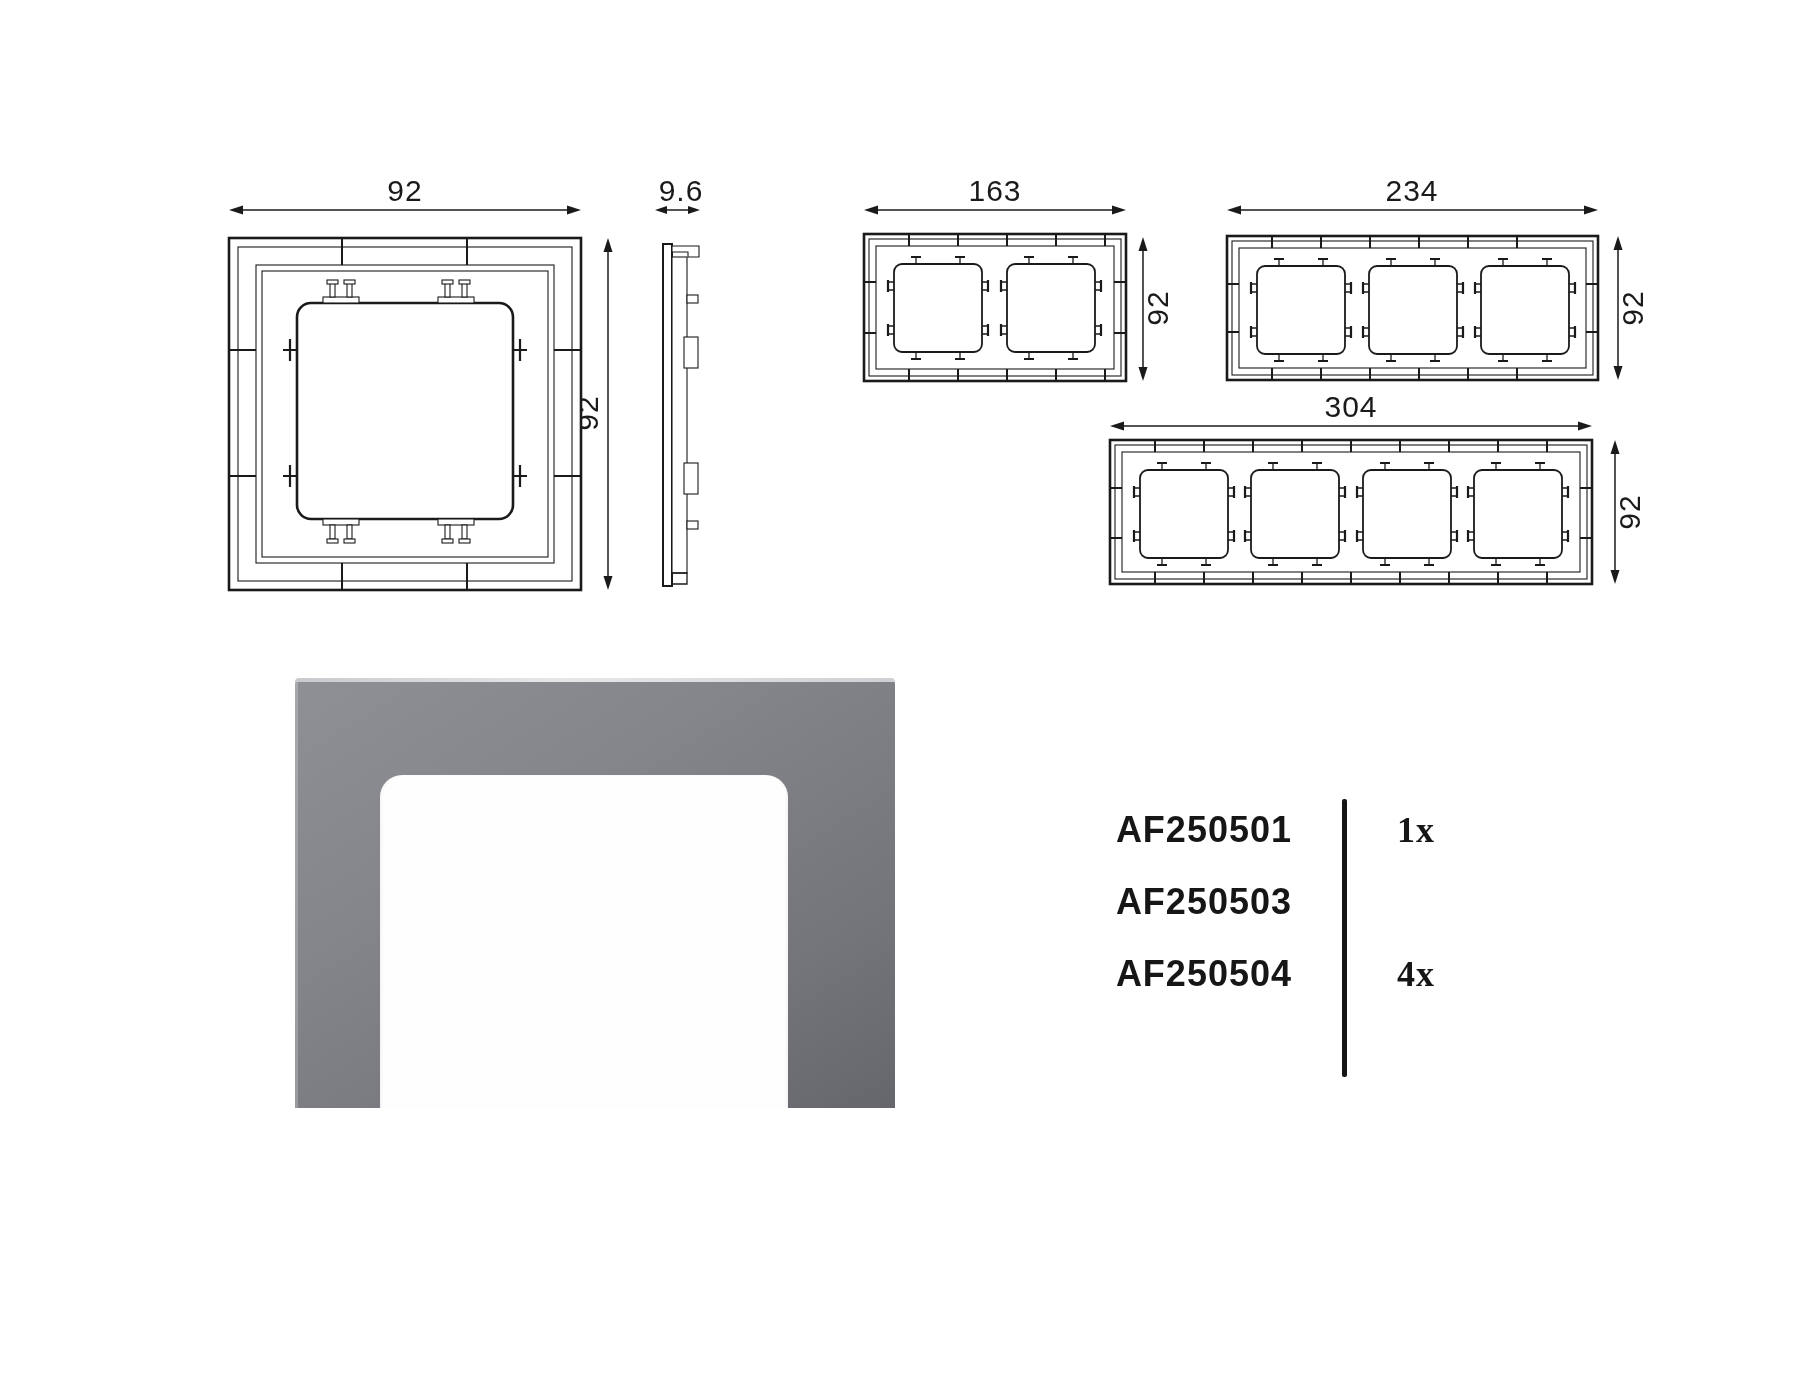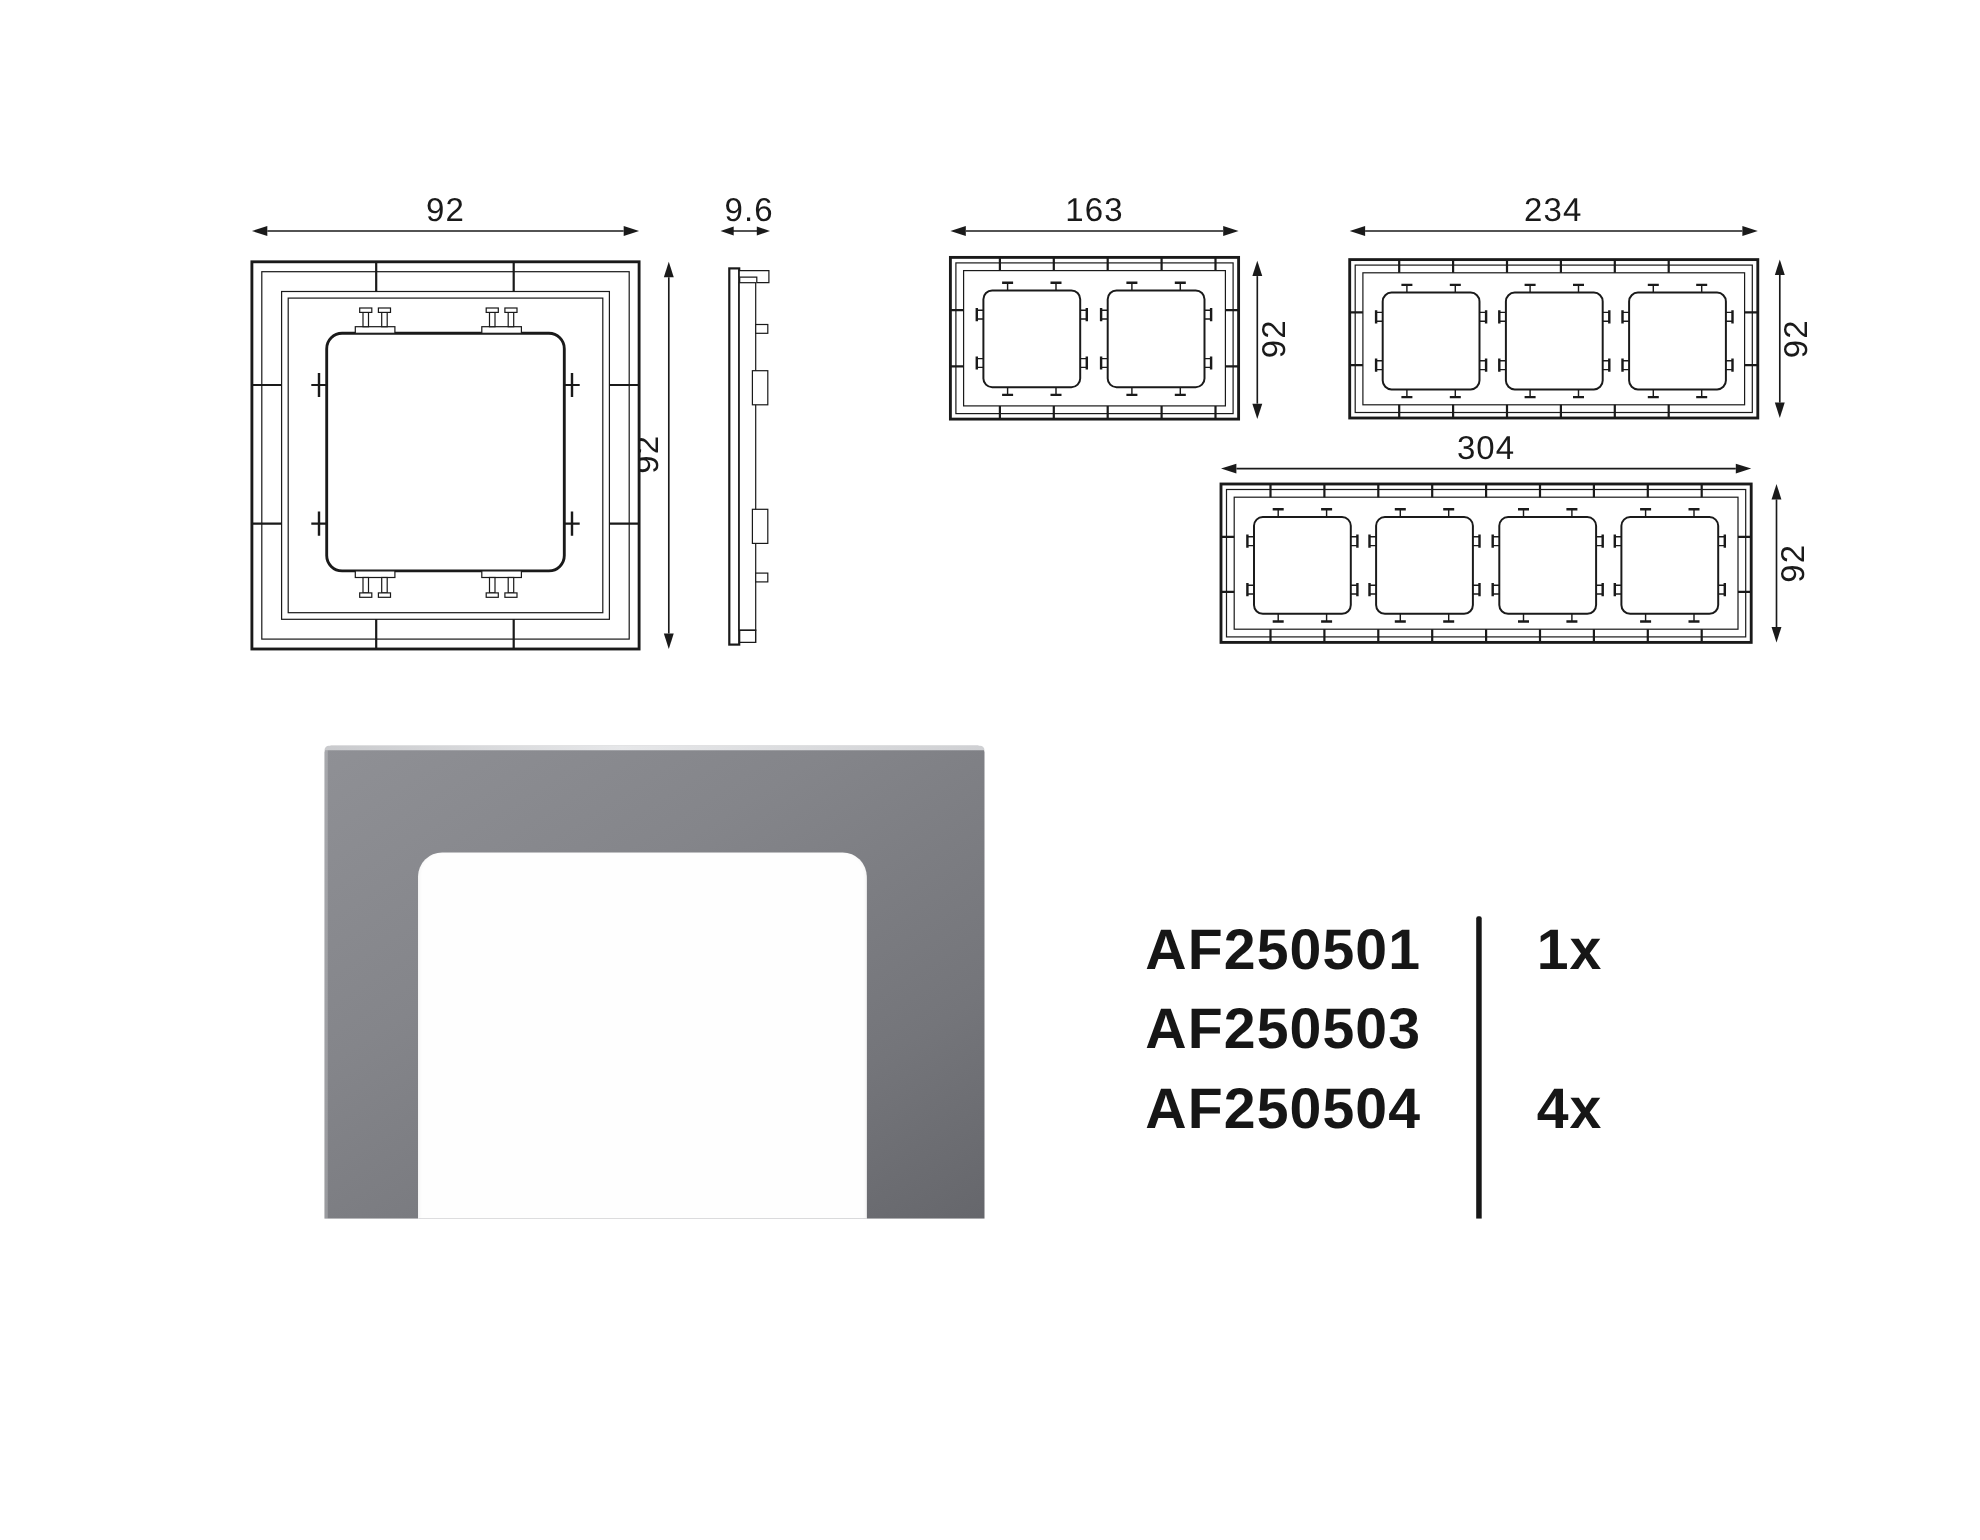--- a/index.html
+++ b/index.html
@@ -41,31 +41,31 @@
     content:"";position:absolute;left:0;top:4px;bottom:0;width:3px;
     background:rgba(255,255,255,.22);border-radius:0 0 0 6px;
   }
   .photo-window{
     position:absolute;left:85px;top:97px;width:408px;height:378px;
     background:#fefefe;border-radius:22px;
     box-shadow:0 3px 0 rgba(255,255,255,.55), inset 0 -2px 4px rgba(0,0,0,.10);
   }
   
   .codes{
-    position:absolute;left:962px;top:828px;
+    position:absolute;left:962px;top:794px;
     display:grid;grid-template-columns:330px 5px 170px;column-gap:50px;
     grid-auto-rows:72px;align-items:center;
-    font-size:52px;font-weight:600;letter-spacing:1px;color:#161616;
+    font-size:36px;font-weight:600;letter-spacing:1px;color:#161616;
   }
   .codes .divider{
     grid-column:2;grid-row:1/5;background:#161616;width:5px;
     height:calc(100% - 10px);align-self:center;border-radius:2px;
   }
   .codes .code{grid-column:1;text-align:right;white-space:nowrap;}
-  .codes .qty{grid-column:3;text-align:left;white-space:nowrap;}
+  .codes .qty{grid-column:3;text-align:left;white-space:nowrap;font-family:Liberation Serif, serif;}
 </style>
 </head>
 <body>
 
 <div class="canvas">
 
   <svg class="tech" width="1800" height="660">
     <defs>
       <pattern id="hatch" width="5" height="5" patternUnits="userSpaceOnUse" patternTransform="rotate(45)">
         <line x1="0" y1="0" x2="0" y2="5" stroke="#1a1a1a" stroke-width="1.4"></line>

